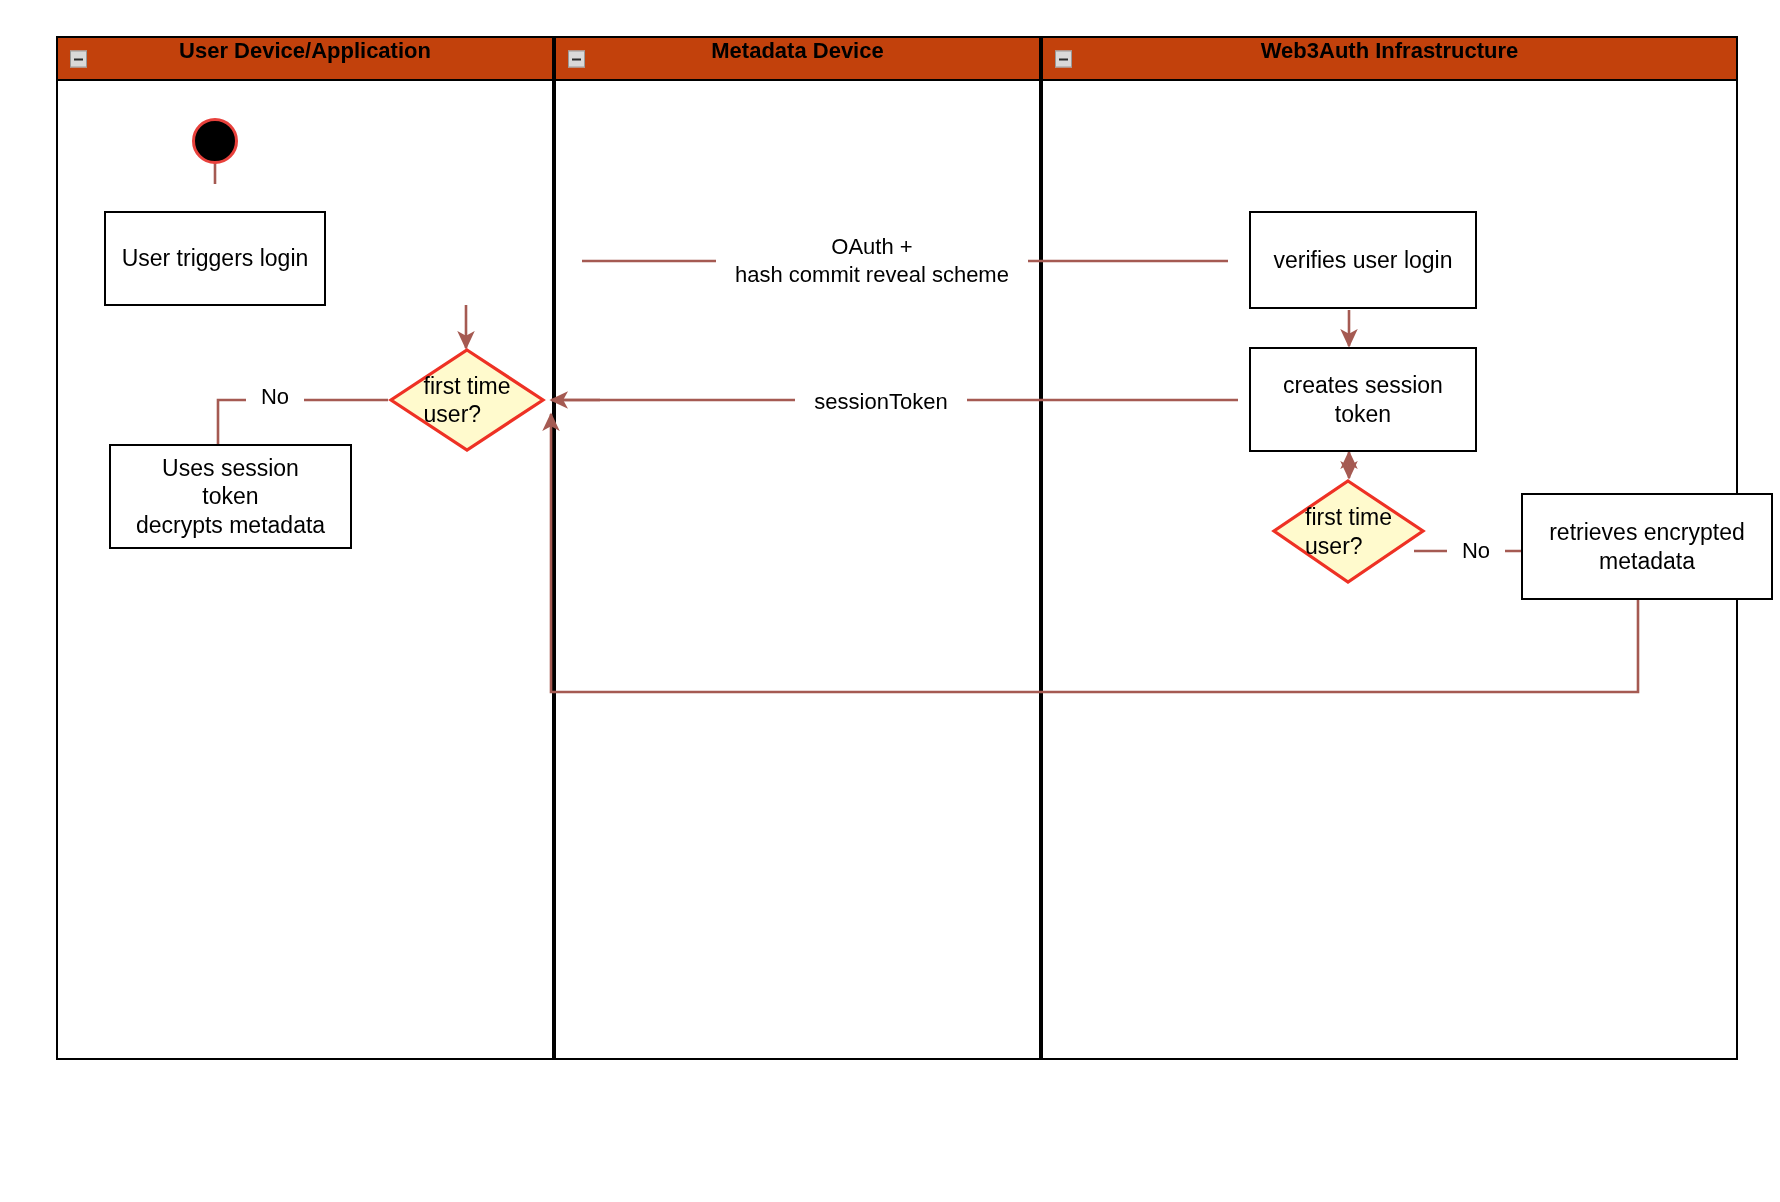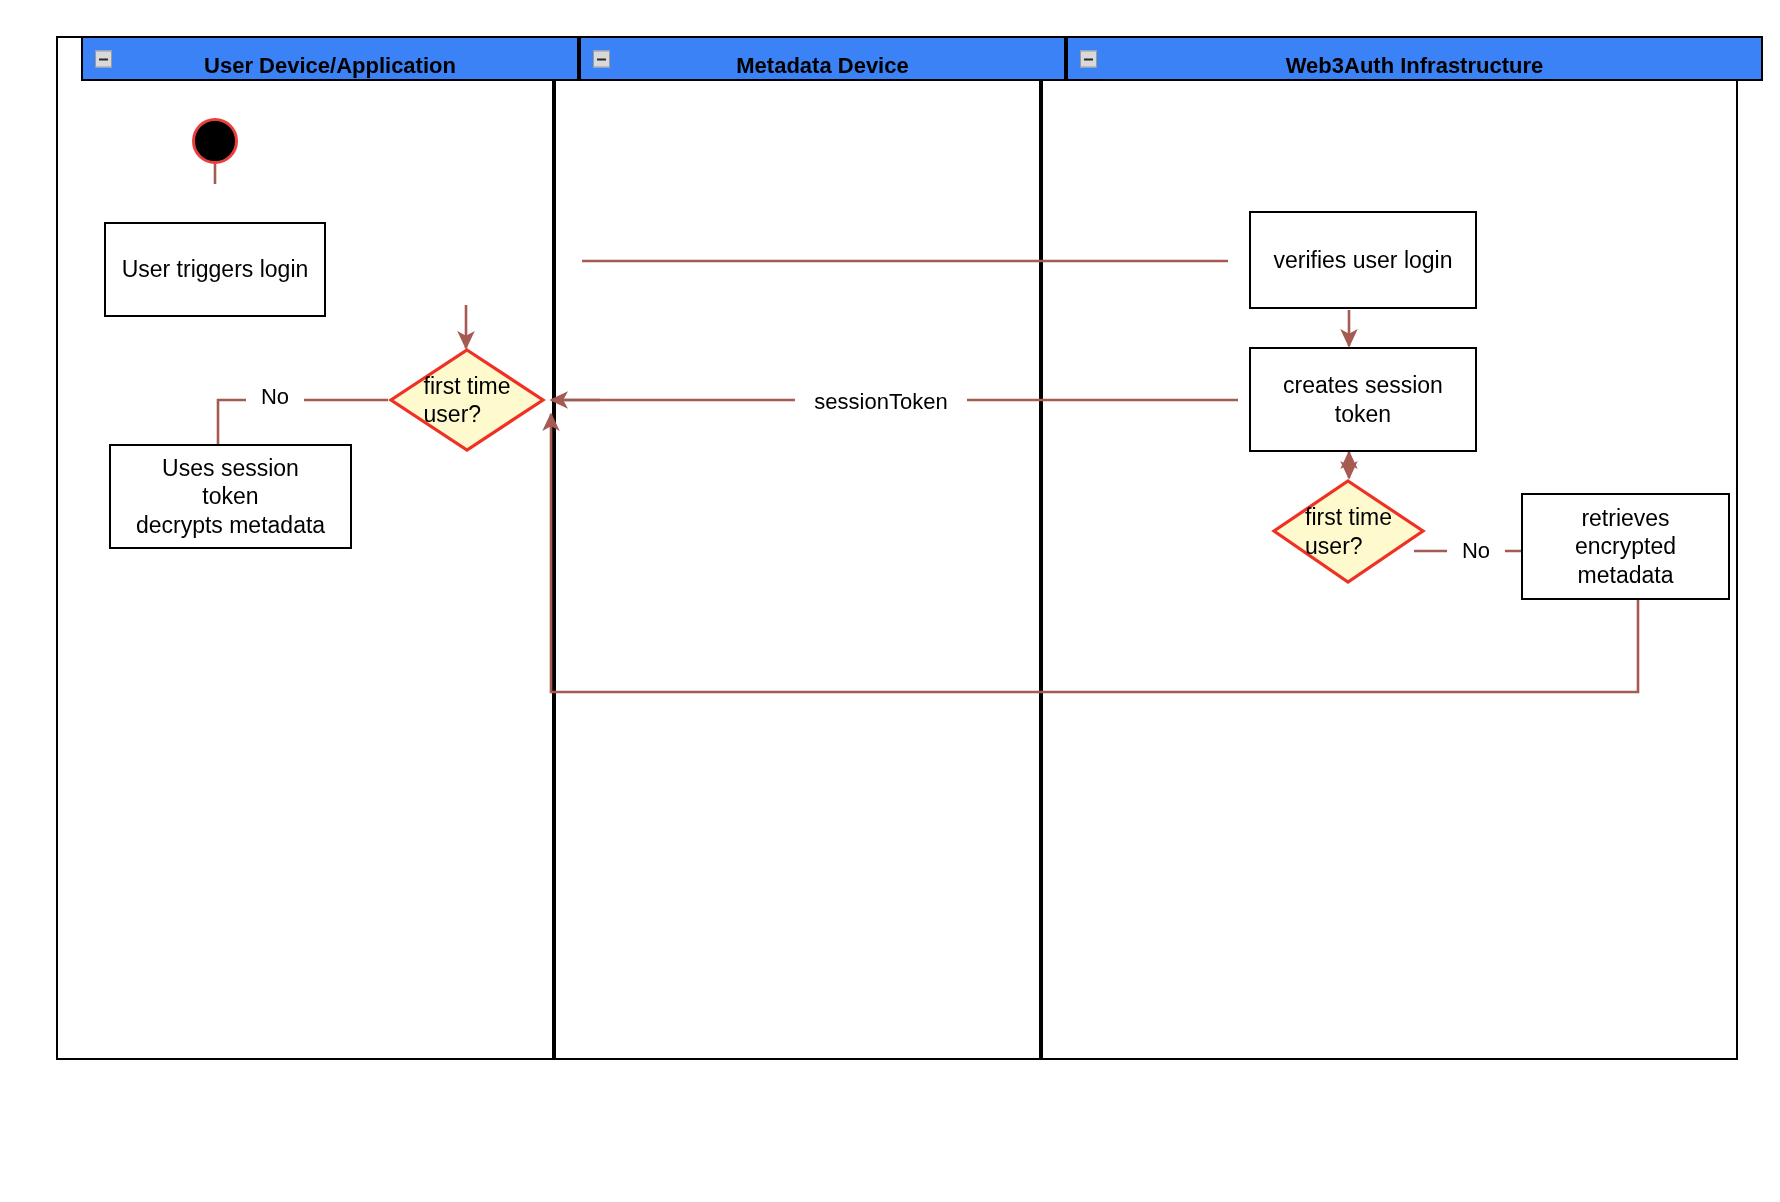--- a/index.html
+++ b/index.html
@@ -20,25 +20,24 @@
   .lane {
     position: absolute;
     box-sizing: border-box;
     border: 2px solid #000000;
     background: transparent;
   }
   .lane-header {
     position: absolute;
     box-sizing: border-box;
     border: 2px solid #000000;
-    background: #3b82f6;
+    background: #c2410c;
     display: flex;
-    align-items: flex-end;
+    align-items: flex-start;
     justify-content: center;
-    margin-left: 25px;
   }
   .lane-title {
     font-size: 22px;
     font-weight: bold;
     color: #000000;
     letter-spacing: 0px;
     text-align: center;
     white-space: nowrap;
   }
   .collapse-box {
@@ -198,21 +197,21 @@
        retrieves encrypted metadata --&gt;
       <path d="M 1414 551 L 1521 551"></path>
 
       
       <path d="M 1638 600 L 1638 692 L 551 692 L 551 414" marker-end="url(#arrowEnd)"></path>
     </g>
   </svg>
 
   <div class="start-node" style="left:192px; top:118px; width:46px; height:46px;"></div>
 
-  <div class="node" style="left:104px; top:211px; width:222px; height:95px;margin-top:11px;">User triggers login</div>
+  <div class="node" style="left:104px; top:211px; width:222px; height:95px;">User triggers login</div>
 
 
   <div class="diamond-wrap" style="left:389px; top:348px; width:156px; height:104px;">
     <svg width="156" height="104" viewBox="0 0 156 104">
       <polygon points="78,2 154,52 78,102 2,52" fill="#fffacd" stroke="#ee3124" stroke-width="3.2"></polygon>
     </svg>
     <div class="diamond-label">first time
 user?</div>
   </div>
 
@@ -226,23 +225,25 @@
 token</div>
 
   <div class="diamond-wrap" style="left:1272px; top:479px; width:153px; height:105px;">
     <svg width="153" height="105" viewBox="0 0 153 105">
       <polygon points="76,2 151,52 76,103 2,52" fill="#fffacd" stroke="#ee3124" stroke-width="3.2"></polygon>
     </svg>
     <div class="diamond-label">first time
 user?</div>
   </div>
 
-  <div class="node" style="left:1521px; top:493px; width:209px; height:107px;">retrieves encrypted
+  <div class="node" style="left:1521px; top:493px; width:252px; height:107px;">retrieves encrypted
 metadata</div>
 
+  <div class="edge-label" style="left:716px; top:233px; width:300px;">OAuth +
+hash commit reveal scheme</div>
 
   <div class="edge-label" style="left:795px; top:388px; width:160px;">sessionToken</div>
 
   <div class="edge-label" style="left:246px; top:383px; width:46px;">No</div>
 
   <div class="edge-label" style="left:1447px; top:537px; width:46px;">No</div>
 
 </div>
 
 </body></html>

